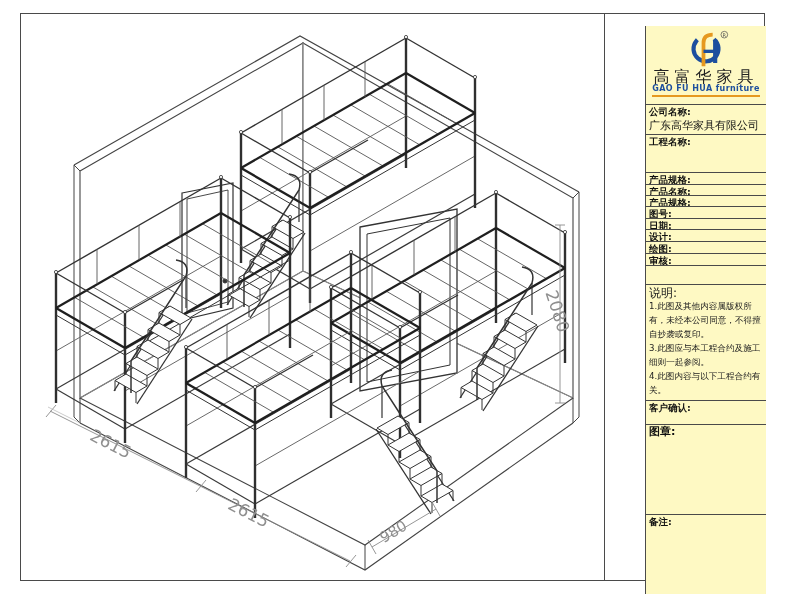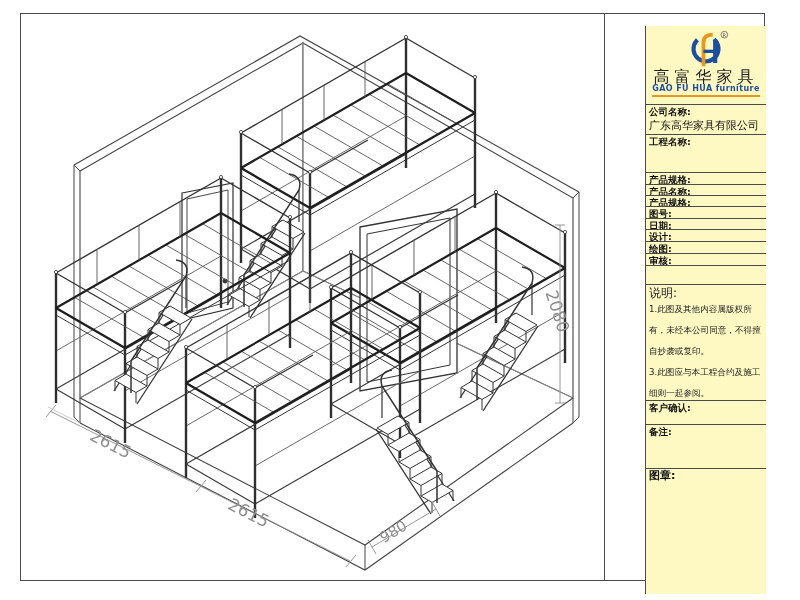--- a/index.html
+++ b/index.html
@@ -20,21 +20,21 @@
   .tb-label{font-weight:700;color:#111;}
   .tb-value{display:block;text-align:left;padding:3px 2px 0 0;font-size:11px;}
   
   #logo-cell{height:79px;text-align:center;padding-top:2px;}
   #logo-cn{font-size:16px;letter-spacing:5px;color:#222;margin-top:1px;
            font-family:"DejaVu Serif","Liberation Serif",serif;white-space:nowrap;}
   #logo-en{font-size:8px;font-weight:bold;color:#1d4f9e;letter-spacing:0.4px;
            border-bottom:2px solid #e6991f;display:inline-block;padding-bottom:1px;}
   
   #notes-cell{height:116px;padding:2px 3px;}
-  .note-line{font-size:8.6px;line-height:21px;color:#222;}
+  .note-line{font-size:8.6px;line-height:14px;color:#222;}
   #notes-title{font-size:12px;line-height:12px;}
   
   .dim-text{fill:#8f8f8f;font-family:"DejaVu Sans",sans-serif;}
 </style>
 </head>
 <body>
 
 <div id="sheet">
   <div id="outer-border"></div>
   <div id="frame-divider"></div>
@@ -242,20 +242,20 @@
     <div class="tb-row" id="notes-cell">
       <div id="notes-title" class="note-line">说明:</div>
       <div class="note-line">1.此图及其他内容属版权所有，未经本公司同意，不得擅自抄袭或复印。</div>
       <div class="note-line">3.此图应与本工程合约及施工细则一起参阅。</div>
       <div class="note-line">4.此图内容与以下工程合约有关。</div>
     </div>
 
     <div class="tb-row" style="height:24px;">
       <span class="tb-label">客户确认:</span>
     </div>
+    <div class="tb-row" style="height:90px;">
+      <span class="tb-label" style="font-size:11px;">图章:</span>
+    </div>
     <div class="tb-row" style="height:44px;">
       <span class="tb-label">备注:</span>
     </div>
-    <div class="tb-row" style="height:90px;">
-      <span class="tb-label" style="font-size:11px;">图章:</span>
-    </div>
   </div>
 </div>
 
 </body></html>

